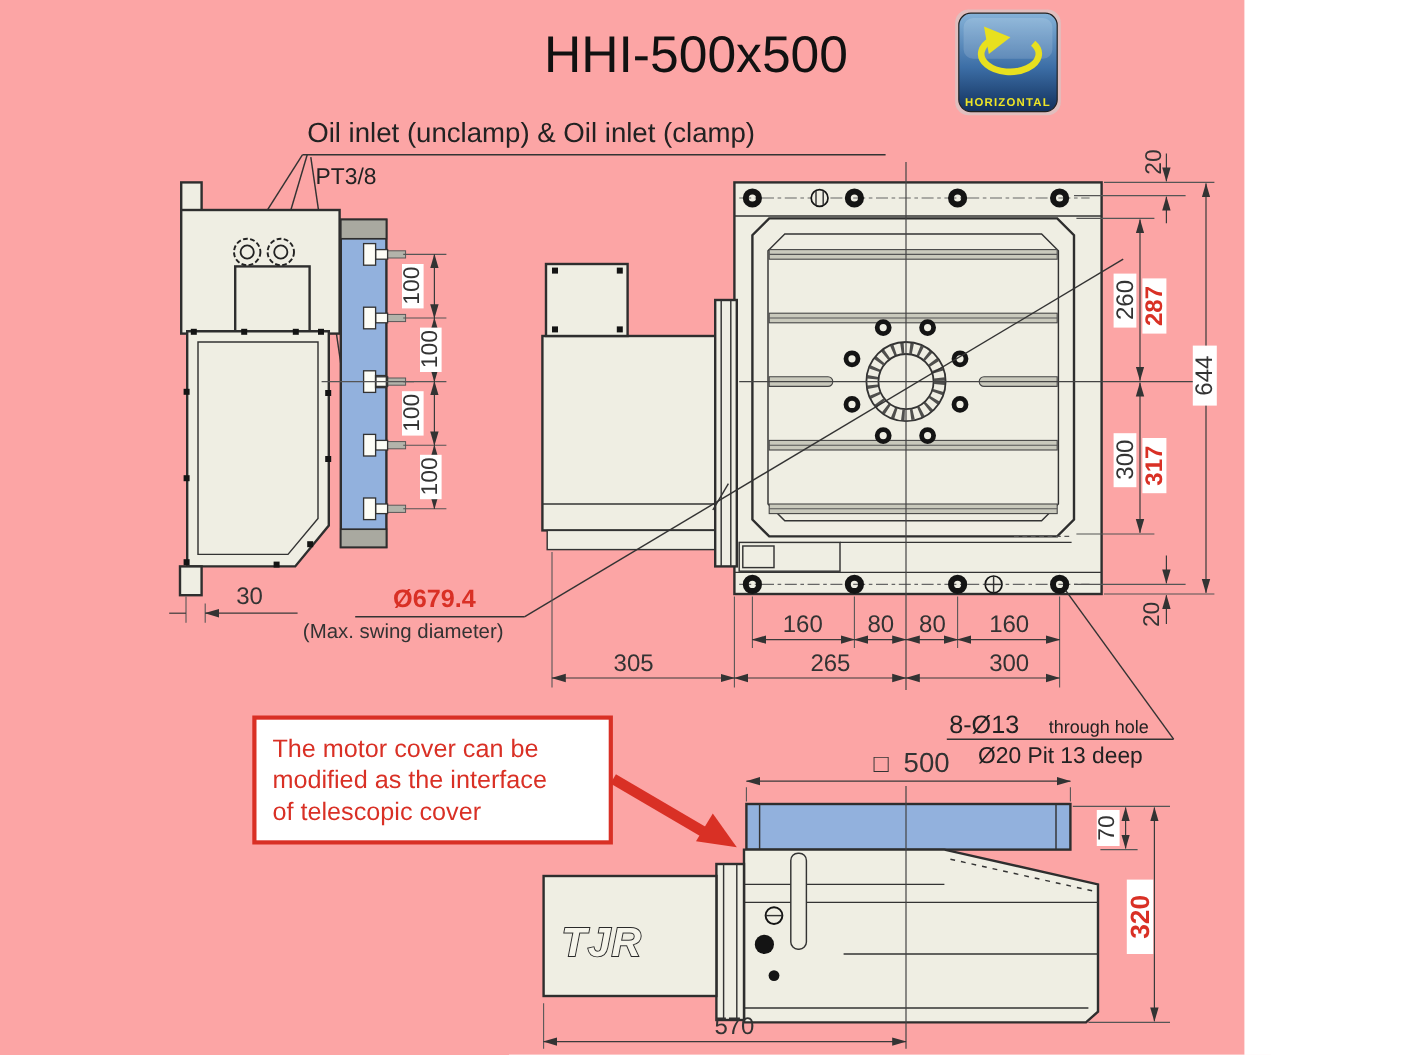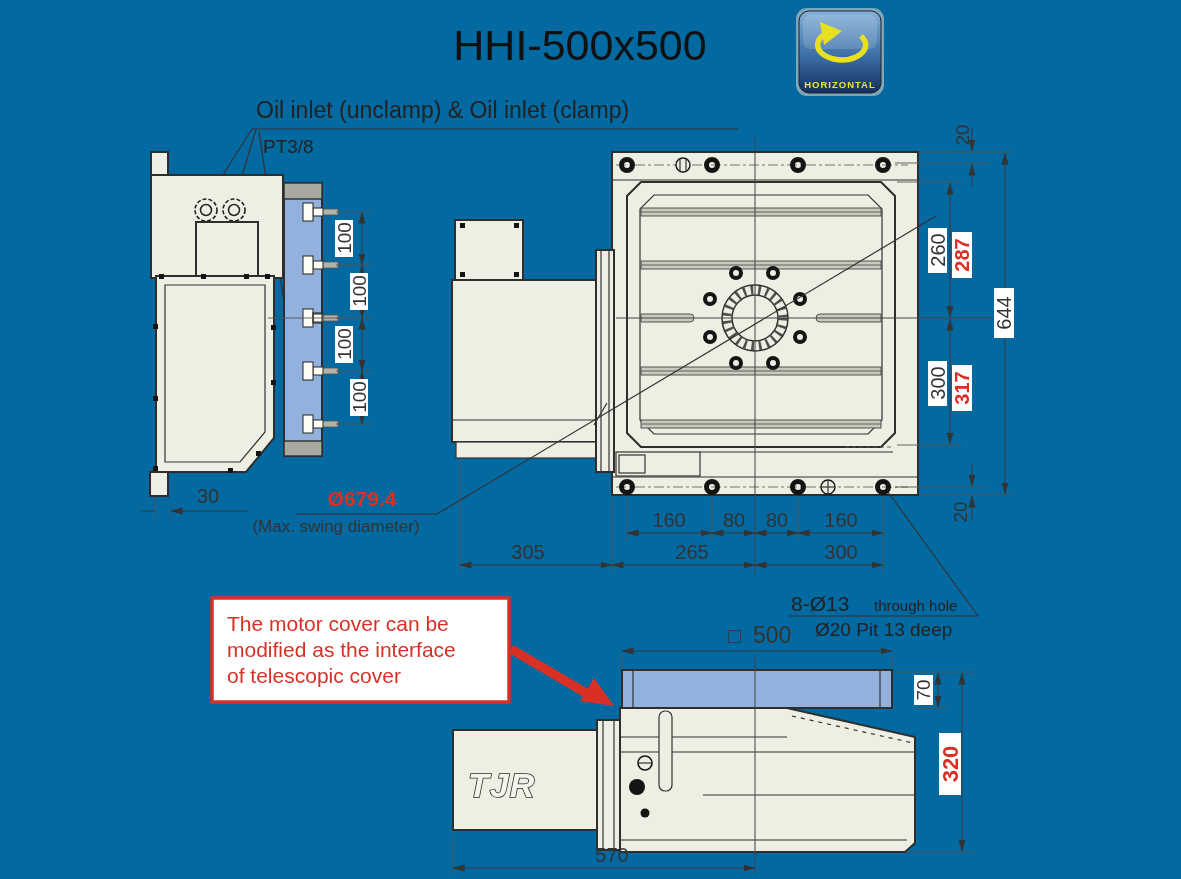--- a/index.html
+++ b/index.html
@@ -1,16 +1,16 @@
 <!DOCTYPE html>
 <html><head>
 <meta charset="utf-8">
 <style>
   html,body{margin:0;padding:0;background:#fff;}
-  #stage{position:relative;width:1181px;height:879px;background:#0369a1;overflow:hidden;
+  #stage{position:relative;width:1037px;height:879px;background:#fca5a5;overflow:hidden;
          font-family:"Liberation Sans",sans-serif;}
   svg text{font-family:"Liberation Sans",sans-serif;}
   .ln{stroke:#333;fill:none;stroke-width:1.2;}
   .thin{stroke:#555;fill:none;stroke-width:0.9;}
   .cream{fill:#efeee3;stroke:#2e2e2e;stroke-width:2;}
   .cream1{fill:#efeee3;stroke:#333;stroke-width:1.2;}
   .nofill{fill:none;stroke:#333;stroke-width:1.2;}
   .blue{fill:#92b1dd;stroke:#2e2e2e;stroke-width:2;}
   .grayband{fill:#a9a9a0;stroke:#2e2e2e;stroke-width:1.4;}
   .slotwhite{fill:#fdfdf6;stroke:#333;stroke-width:1.1;}

